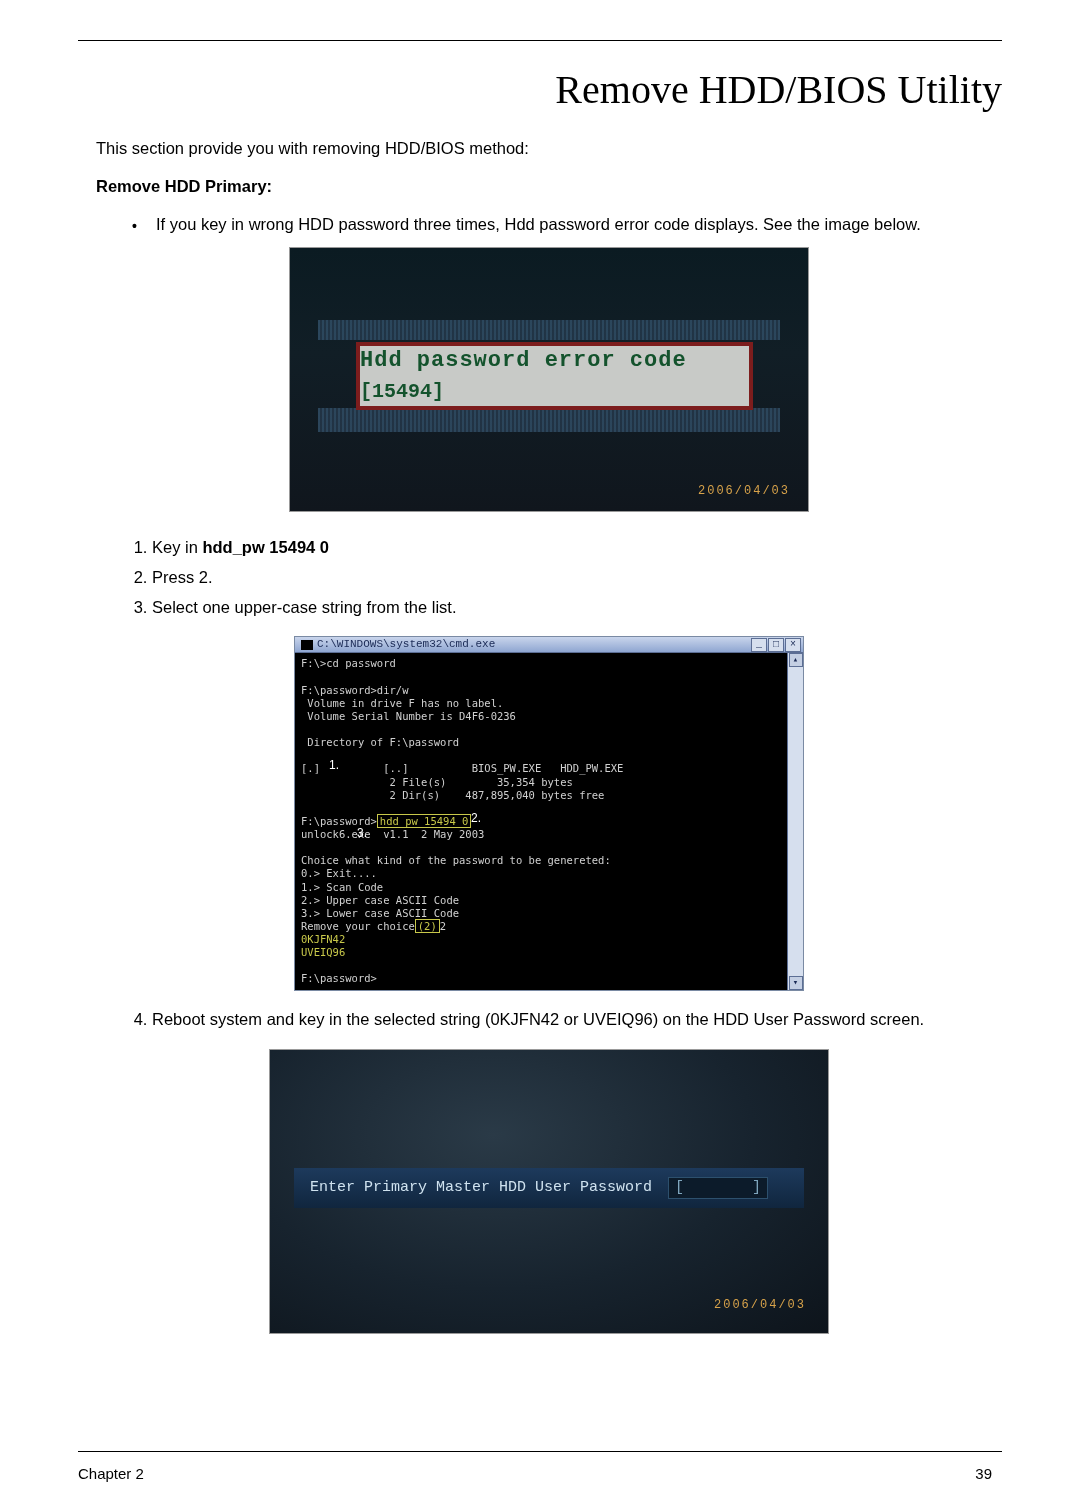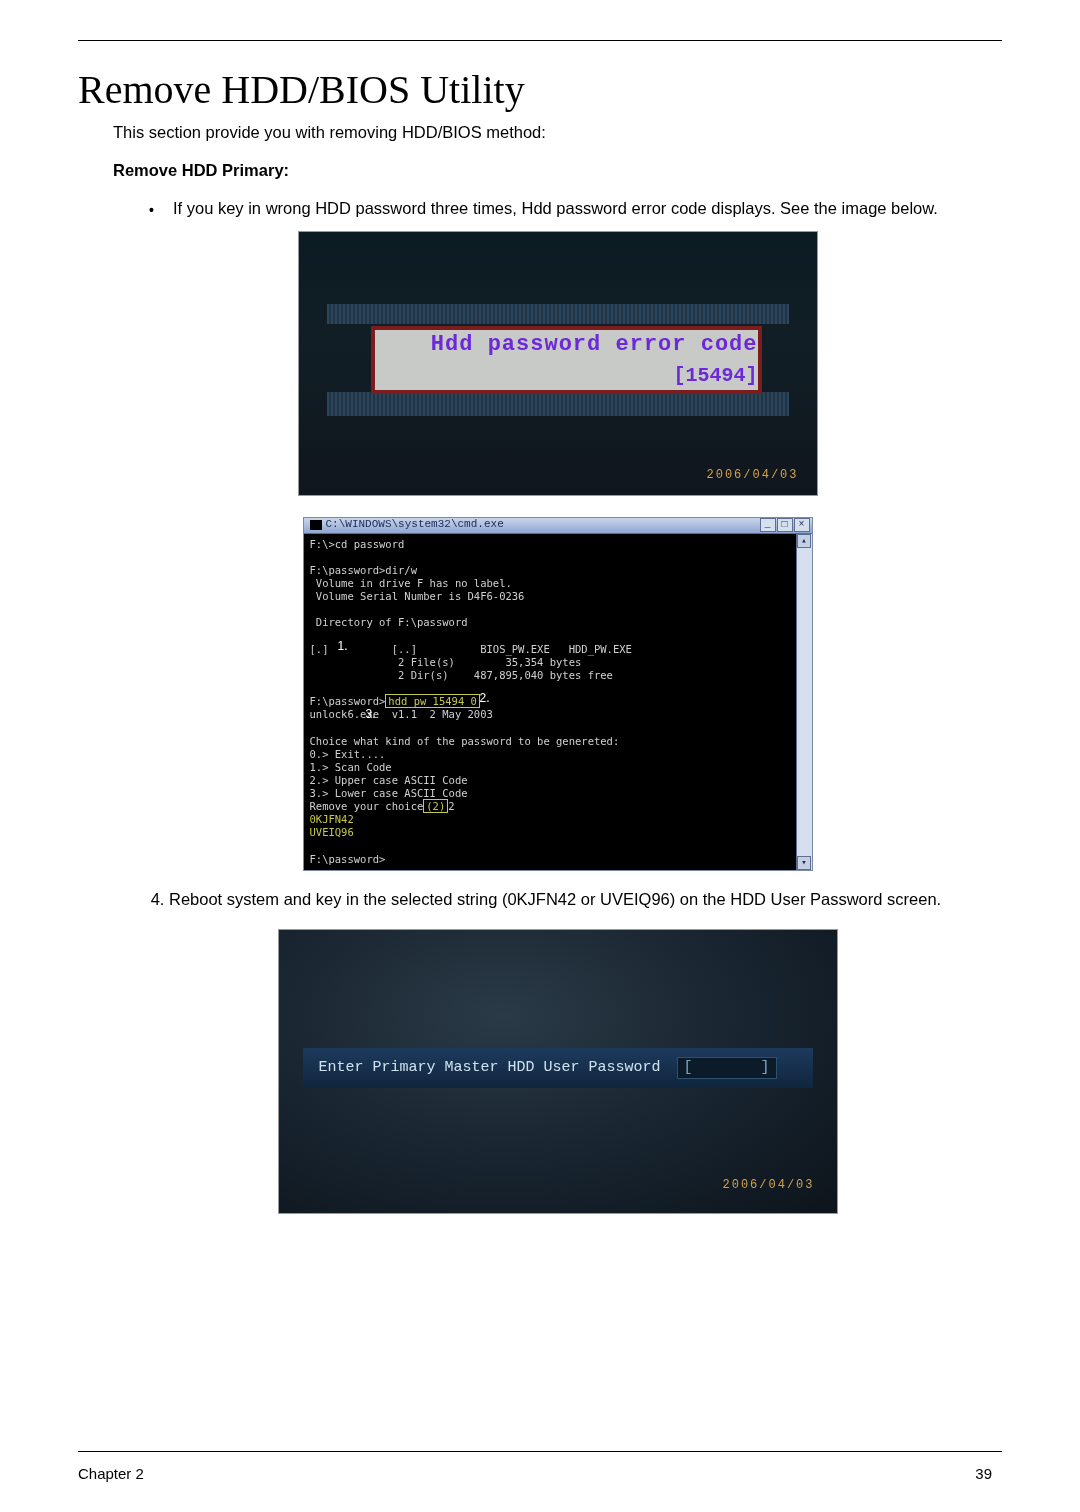--- a/index.html
+++ b/index.html
@@ -17,23 +17,24 @@
     position: absolute;
     left: 78px; right: 78px;
   }
   .hr-top { top: 40px; }
   .hr-bot { bottom: 60px; }
   h1.title {
     font-family: "Times New Roman", Times, serif;
     font-weight: 400;
     font-size: 40px;
     margin-top: 26px;
-    margin-bottom: 8px;
-  }
-  .body-indent { margin-left: 35px; font-size: 16.5px; line-height: 1.45; }
+    margin-bottom: 24px;
+    text-align: right;
+  }
+  .body-indent { margin-left: 18px; font-size: 16.5px; line-height: 1.45; }
   .p1 { margin-bottom: 14px; }
   .bold { font-weight: 700; }
   .bullet-row { display: flex; align-items: flex-start; margin: 6px 0 10px 36px; }
   .bullet-dot { width: 24px; font-weight: 700; font-size: 14px; padding-top: 3px; }
   .bullet-txt { flex: 1; }
   .figure-wrap { text-align: center; margin: 10px 0 14px 0; }
   
   .fig1 {
     width: 520px; height: 265px;
     display: inline-block;
@@ -42,26 +43,26 @@
     position: relative;
     overflow: hidden;
   }
   .fig1 .band {
     position: absolute; left: 28px; right: 28px; top: 72px; height: 20px;
     background: repeating-linear-gradient(90deg,#3a5d7a 0 2px,#2a4056 2px 4px);
     opacity: .65;
   }
   .fig1 .band2 { top: 160px; height: 24px; }
   .fig1 .box {
-    position: absolute; left: 72px; right: 55px; top: 94px; height: 68px;
+    position: absolute; left: 66px; right: 55px; top: 94px; height: 68px;
     background: #c8cac7;
     border: 4px solid #7c1d1d;
-    display: flex; flex-direction: column; align-items: flex-end; justify-content: center;
+    display: flex; flex-direction: column; align-items: flex-start; justify-content: center;
     font-family: "Courier New", monospace;
-    color: #6d28d9;
+    color: #14532d;
     font-weight: 700;
   }
   .fig1 .box .l1 { font-size: 22px; letter-spacing: 1px; }
   .fig1 .box .l2 { font-size: 20px; }
   .fig1 .date {
     position: absolute; right: 18px; bottom: 10px;
     font-family: "Courier New", monospace; color: #d7a24a; font-size: 12px; letter-spacing: 2px;
   }
   
   .fig2 {
@@ -158,20 +159,27 @@
         <div class="band band2"></div>
         <div class="box">
           <div class="l1">Hdd password error code</div>
           <div class="l2">[15494]</div>
         </div>
         <div class="date">2006/04/03</div>
       </div>
     </div>
 
 
+    <ol class="steps">
+      <li>
+        <span>Key in </span><span class="bold">hdd_pw 15494 0</span>
+      </li>
+      <li>Press 2.</li>
+      <li>Select one upper-case string from the list.</li>
+    </ol>
 
     <div class="figure-wrap">
       <div class="fig2">
         <div class="titlebar">
           <span class="ttl">
             <span class="ico"></span>
             <span>C:\WINDOWS\system32\cmd.exe</span>
           </span>
           <span class="btns">
             <span>_</span><span>□</span><span>×</span>

